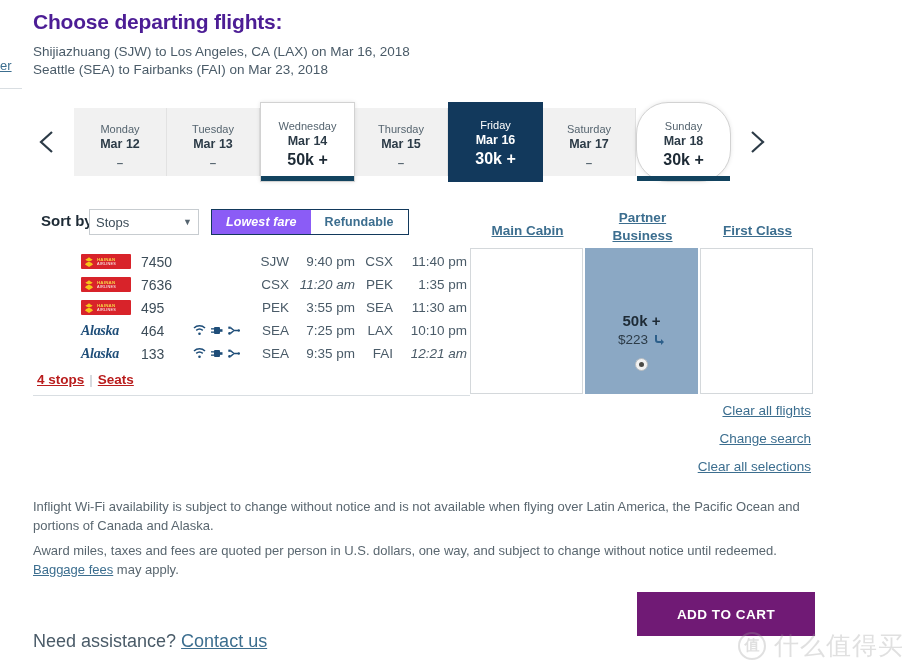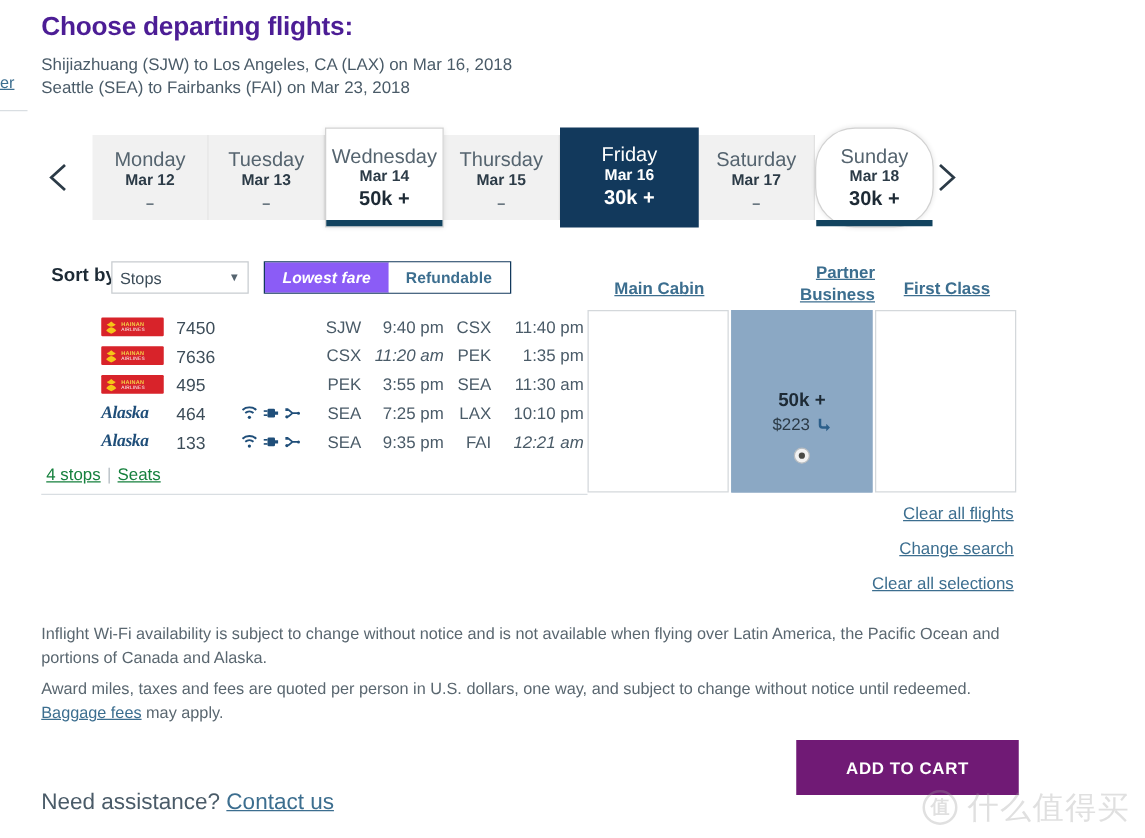--- a/index.html
+++ b/index.html
@@ -44,41 +44,41 @@
   .date-cell {
     width: 93px; height: 68px;
     background: #f1f1f1;
     display: flex; flex-direction: column;
     align-items: center; justify-content: flex-start;
     padding-top: 14px;
     border-right: 1px solid #e2e2e2;
     position: relative;
   }
   .date-cell:last-child { border-right: none; border-radius: 32px; }
-  .date-dow { font-size: 16px; color: #55646f; line-height: 14px; }
+  .date-dow { font-size: 11px; color: #55646f; line-height: 14px; }
   .date-day { font-size: 12.5px; font-weight: bold; color: #2c3b47; line-height: 16px; }
   .date-price {
     font-size: 11.5px; color: #55646f; margin-top: 3px;
     line-height: 16px; font-weight: bold;
   }
   .date-cell.has-price .date-price { font-size: 16px; color: #1d2a35; }
 
   .date-cell.sel-light {
     background: #ffffff; width: 95px; height: 80px;
     margin-top: -6px; padding-top: 16px;
     border: 1px solid #d2d2d2;
     box-shadow: 0 0 4px rgba(0,0,0,.10);
     z-index: 3;
   }
   .date-cell.sel-light::after {
     content: ""; position: absolute; left: 0; right: 0; bottom: 0;
     height: 5px; background: #12435f;
   }
   .date-cell.sel-dark {
-    background: #12395c; width: 111px; height: 80px;
+    background: #12395c; width: 95px; height: 80px;
     margin-top: -6px; padding-top: 16px; z-index: 3;
     border: none;
   }
   .date-cell.sel-dark .date-dow,
   .date-cell.sel-dark .date-day { color: #ffffff; }
   .date-cell.sel-dark .date-price { color: #ffffff; font-size: 16px; }
 
   .arrow {
     position: absolute; top: 127px;
     width: 26px; height: 30px; cursor: pointer;
@@ -113,21 +113,21 @@
   .toggle-btn.active { background: #8b5cf6; color: #ffffff; font-style: italic; }
   .toggle-btn.inactive { background: #ffffff; color: #3c6e8f; }
 
   
   .fare-head {
     position: absolute; text-align: center;
     font-size: 13.5px; font-weight: bold; color: #3c6e8f;
   }
   .fare-head span { text-decoration: underline; cursor: pointer; display: block; line-height: 18px; }
   .fh-main  { left: 470px; top: 222px; width: 115px; }
-  .fh-part  { left: 585px; top: 209px; width: 115px; text-align: right; }
+  .fh-part  { left: 585px; top: 209px; width: 115px; }
   .fh-first { left: 700px; top: 222px; width: 115px; }
 
   
   .itin { position: absolute; left: 33px; top: 250px; width: 437px; }
   .row {
     display: flex; align-items: center; height: 23px;
     font-size: 13.5px; color: #4a5b68; padding-left: 48px;
   }
   .c-logo { width: 56px; flex: 0 0 56px; }
   .c-num  { width: 56px; flex: 0 0 56px; font-size: 14px; color: #3d4d59; padding-left: 4px; }
@@ -150,21 +150,21 @@
   .logo-alaska {
     font-family: "Liberation Serif", serif;
     font-style: italic; font-weight: bold;
     font-size: 14px; color: #1f4e79; letter-spacing: -0.3px;
   }
 
   .stops-row {
     position: absolute; left: 37px; top: 372px;
     font-size: 13.5px; color: #3c6e8f;
   }
-  .stops-row a { color: #15803d; text-decoration: underline; cursor: pointer; }
+  .stops-row a { color: #b91c1c; text-decoration: underline; cursor: pointer; font-weight: bold; }
   .stops-row .divider { color: #b9c0c6; margin: 0 5px; text-decoration: none; }
   .itin-rule {
     position: absolute; left: 33px; top: 395px; width: 437px; height: 1px; background: #d9dee2;
   }
 
   
   .fare-cell {
     position: absolute; top: 248px; width: 113px; height: 146px;
   }
   .fc-main  { left: 470px; border: 1px solid #d4d8db; background: #fff; }

